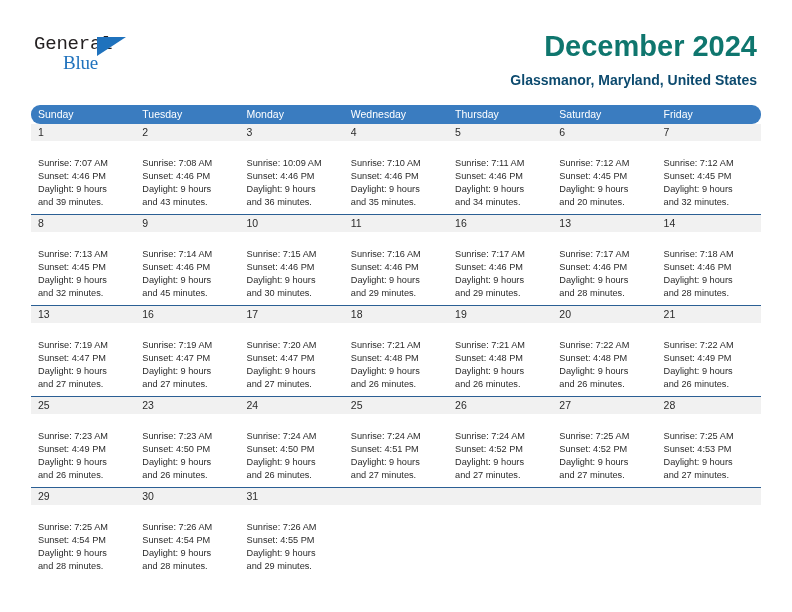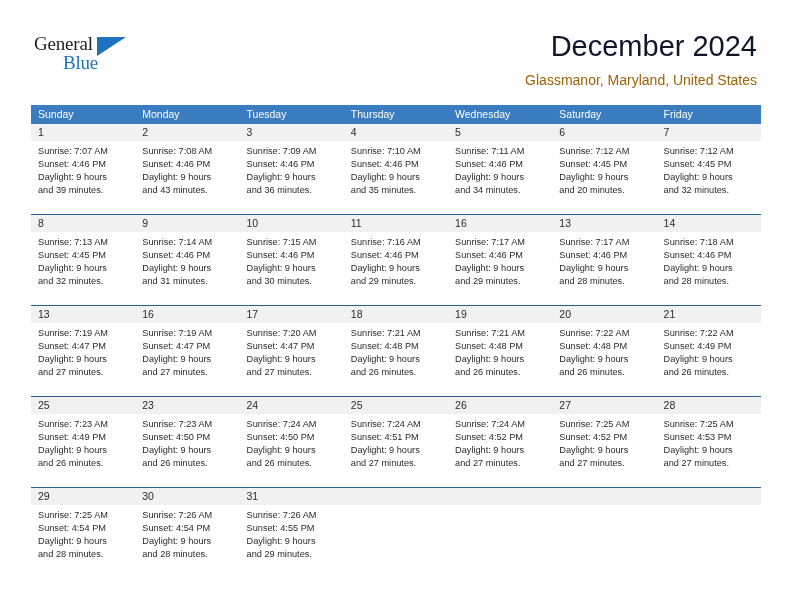--- a/index.html
+++ b/index.html
@@ -36,21 +36,21 @@
     width: 110px;
     height: 48px;
   }
   .logo-general {
     position: absolute;
     left: 0;
     top: 0;
     font-size: 19px;
     letter-spacing: -0.2px;
     color: #231f20;
-    font-family: Liberation Serif, serif;
+    font-family: Liberation Mono, monospace;
     font-weight: 400;
   }
   .logo-triangle {
     position: absolute;
     left: 63px;
     top: 4px;
     width: 0;
     height: 0;
     border-left: 29px solid #1f72bd;
     border-bottom: 19px solid transparent;
@@ -67,46 +67,47 @@
   }
 
   .title-block {
     position: absolute;
     right: 35px;
     top: 28px;
     text-align: right;
   }
   .cal-title {
     font-size: 29px;
-    font-weight: 400;
-    color: #0f172a;
+    font-weight: 700;
+    color: #0f766e;
     line-height: 36px;
     white-space: nowrap;
   }
   .cal-subtitle {
     margin-top: 7px;
     font-size: 14px;
-    font-weight: 400;
-    color: #a16207;
+    font-weight: 700;
+    color: #0c4a6e;
     line-height: 18px;
     white-space: nowrap;
     margin-left: 12px;
   }
 
   
   .calendar {
     position: absolute;
     left: 31px;
     top: 105px;
     width: 730px;
   }
   .weekday-row {
     display: flex;
     background: #3a7cc0;
     height: 19px;
+    border-radius: 9px;
   }
   .weekday-cell {
     flex: 0 0 104.28px;
     width: 104.28px;
     box-sizing: border-box;
     padding-left: 7px;
     color: #ffffff;
     font-size: 10.5px;
     line-height: 19px;
     white-space: nowrap;
@@ -137,20 +138,21 @@
     color: #2b2b2b;
   }
   .day-cell.empty .day-number {
     background: #f1f1f1;
   }
   .day-info {
     padding: 4px 6px 0 7px;
     font-size: 9.2px;
     line-height: 13.1px;
     color: #2b2b2b;
+    margin-top: 12px;
   }
   .day-info div {
     white-space: nowrap;
   }
 </style>
 </head>
 <body>
 
 <div class="page">
 
@@ -165,24 +167,24 @@
     <div class="title-block">
       <div class="cal-title">December 2024</div>
       <div class="cal-subtitle">Glassmanor, Maryland, United States</div>
     </div>
 
   </div>
 
   <div class="calendar">
     <div class="weekday-row" id="weekday-row">
         <div class="weekday-cell">Sunday</div>
+        <div class="weekday-cell">Tuesday</div>
         <div class="weekday-cell">Monday</div>
-        <div class="weekday-cell">Tuesday</div>
+        <div class="weekday-cell">Wednesday</div>
         <div class="weekday-cell">Thursday</div>
-        <div class="weekday-cell">Wednesday</div>
         <div class="weekday-cell">Saturday</div>
         <div class="weekday-cell">Friday</div>
       </div>
     <div id="weeks-container">
         <div class="week-row first">
           <div class="day-cell">
             <div class="day-number">1</div>
             <div class="day-info">
               <div>Sunrise: 7:07 AM</div>
               <div>Sunset: 4:46 PM</div>
@@ -195,21 +197,21 @@
             <div class="day-info">
               <div>Sunrise: 7:08 AM</div>
               <div>Sunset: 4:46 PM</div>
               <div>Daylight: 9 hours</div>
               <div>and 43 minutes.</div>
             </div>
           </div>
           <div class="day-cell">
             <div class="day-number">3</div>
             <div class="day-info">
-              <div>Sunrise: 7:09 AM</div>
+              <div>Sunrise: 10:09 AM</div>
               <div>Sunset: 4:46 PM</div>
               <div>Daylight: 9 hours</div>
               <div>and 36 minutes.</div>
             </div>
           </div>
           <div class="day-cell">
             <div class="day-number">4</div>
             <div class="day-info">
               <div>Sunrise: 7:10 AM</div>
               <div>Sunset: 4:46 PM</div>
@@ -254,21 +256,21 @@
               <div>Daylight: 9 hours</div>
               <div>and 32 minutes.</div>
             </div>
           </div>
           <div class="day-cell">
             <div class="day-number">9</div>
             <div class="day-info">
               <div>Sunrise: 7:14 AM</div>
               <div>Sunset: 4:46 PM</div>
               <div>Daylight: 9 hours</div>
-              <div>and 31 minutes.</div>
+              <div>and 45 minutes.</div>
             </div>
           </div>
           <div class="day-cell">
             <div class="day-number">10</div>
             <div class="day-info">
               <div>Sunrise: 7:15 AM</div>
               <div>Sunset: 4:46 PM</div>
               <div>Daylight: 9 hours</div>
               <div>and 30 minutes.</div>
             </div>

